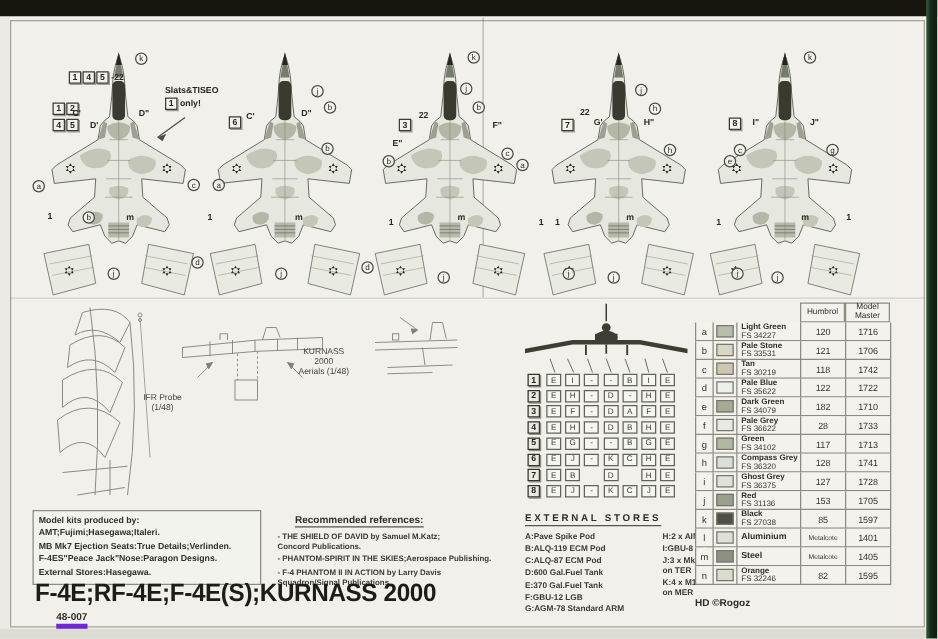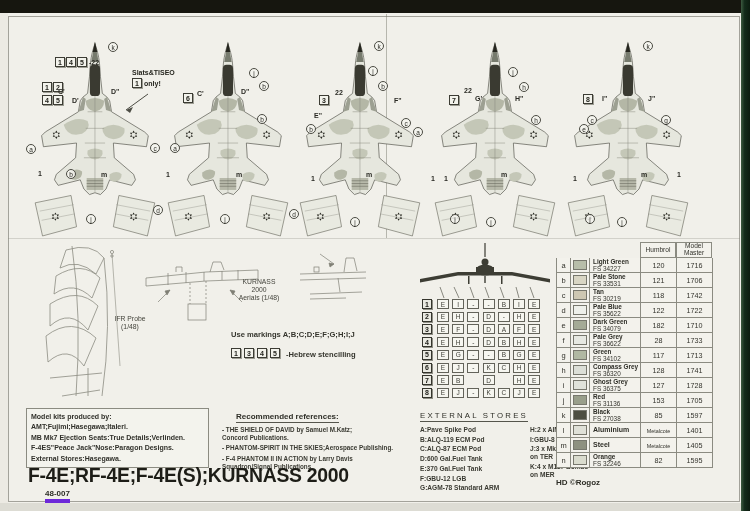--- a/index.html
+++ b/index.html
@@ -44,21 +44,21 @@
 
   #matrix{position:absolute;left:420px;top:299px;width:135px;height:104px;}
   .mx-row{position:absolute;left:0;height:11px;width:135px;}
   .mx-num{position:absolute;left:2px;top:0;width:10px;height:10px;border:1px solid #35352d;
         box-shadow:1px 1px 0 #8f8f85;background:#eaeae2;font-size:7px;font-weight:bold;
         display:flex;align-items:center;justify-content:center;color:#22221c;}
   .mx-cell{position:absolute;top:0;width:12px;height:10px;border:1px solid #63635a;background:#f6f6f0;
         font-size:6.5px;display:flex;align-items:center;justify-content:center;color:#3c3c34;}
 
   .stores{position:absolute;left:420px;top:404px;width:170px;}
-  .stores-title{font-size:7.8px;font-weight:normal;letter-spacing:2.2px;color:#2e2e27;
+  .stores-title{font-size:7.8px;font-weight:bold;letter-spacing:2.2px;color:#2e2e27;
         border-bottom:1px solid #55554c;display:inline-block;padding-bottom:1px;}
   .stores-cols{position:relative;margin-top:4px;}
   #stores-left{position:absolute;left:0;top:0;width:108px;}
   #stores-right{position:absolute;left:110px;top:0;width:60px;}
   .store-item{font-size:6.6px;font-weight:bold;color:#3a3a32;line-height:7.9px;
         white-space:pre-line;margin-bottom:1.8px;}
 
   #ctable{position:absolute;left:556px;top:242px;width:156px;font-size:7px;color:#33332c;}
   .ct-hdr{position:relative;height:16px;}
   .ct-hdr .hcell{position:absolute;top:0;height:16px;border:1px solid #8b8b81;
@@ -273,28 +273,20 @@
     </div>
   </div>
 
   <div class="lbl ifr">IFR Probe
 (1/48)</div>
   <div class="lbl aerials">KURNASS
 2000
 Aerials (1/48)</div>
 
   <div class="markings">
-    <div class="mk-line">Use markings A;B;C;D;E;F;G;H;I;J</div>
-    <div class="stencil-row" id="hebrew-row">
-        <div class="co-sq" style="left: 0px;">1</div>
-        <div class="co-sq" style="left: 13px;">3</div>
-        <div class="co-sq" style="left: 26px;">4</div>
-        <div class="co-sq" style="left: 39px;">5</div>
-        <div class="stencil-label">-Hebrew stencilling</div>
-      </div>
   </div>
 
   <div id="matrix">
       <div class="mx-row" style="top: 0px;">
         <div class="mx-num">1</div>
         <div class="mx-cell" style="left: 17px;">E</div>
         <div class="mx-cell" style="left: 32.2px;">I</div>
         <div class="mx-cell" style="left: 47.4px;">-</div>
         <div class="mx-cell" style="left: 62.6px;">-</div>
         <div class="mx-cell" style="left: 77.8px;">B</div>

